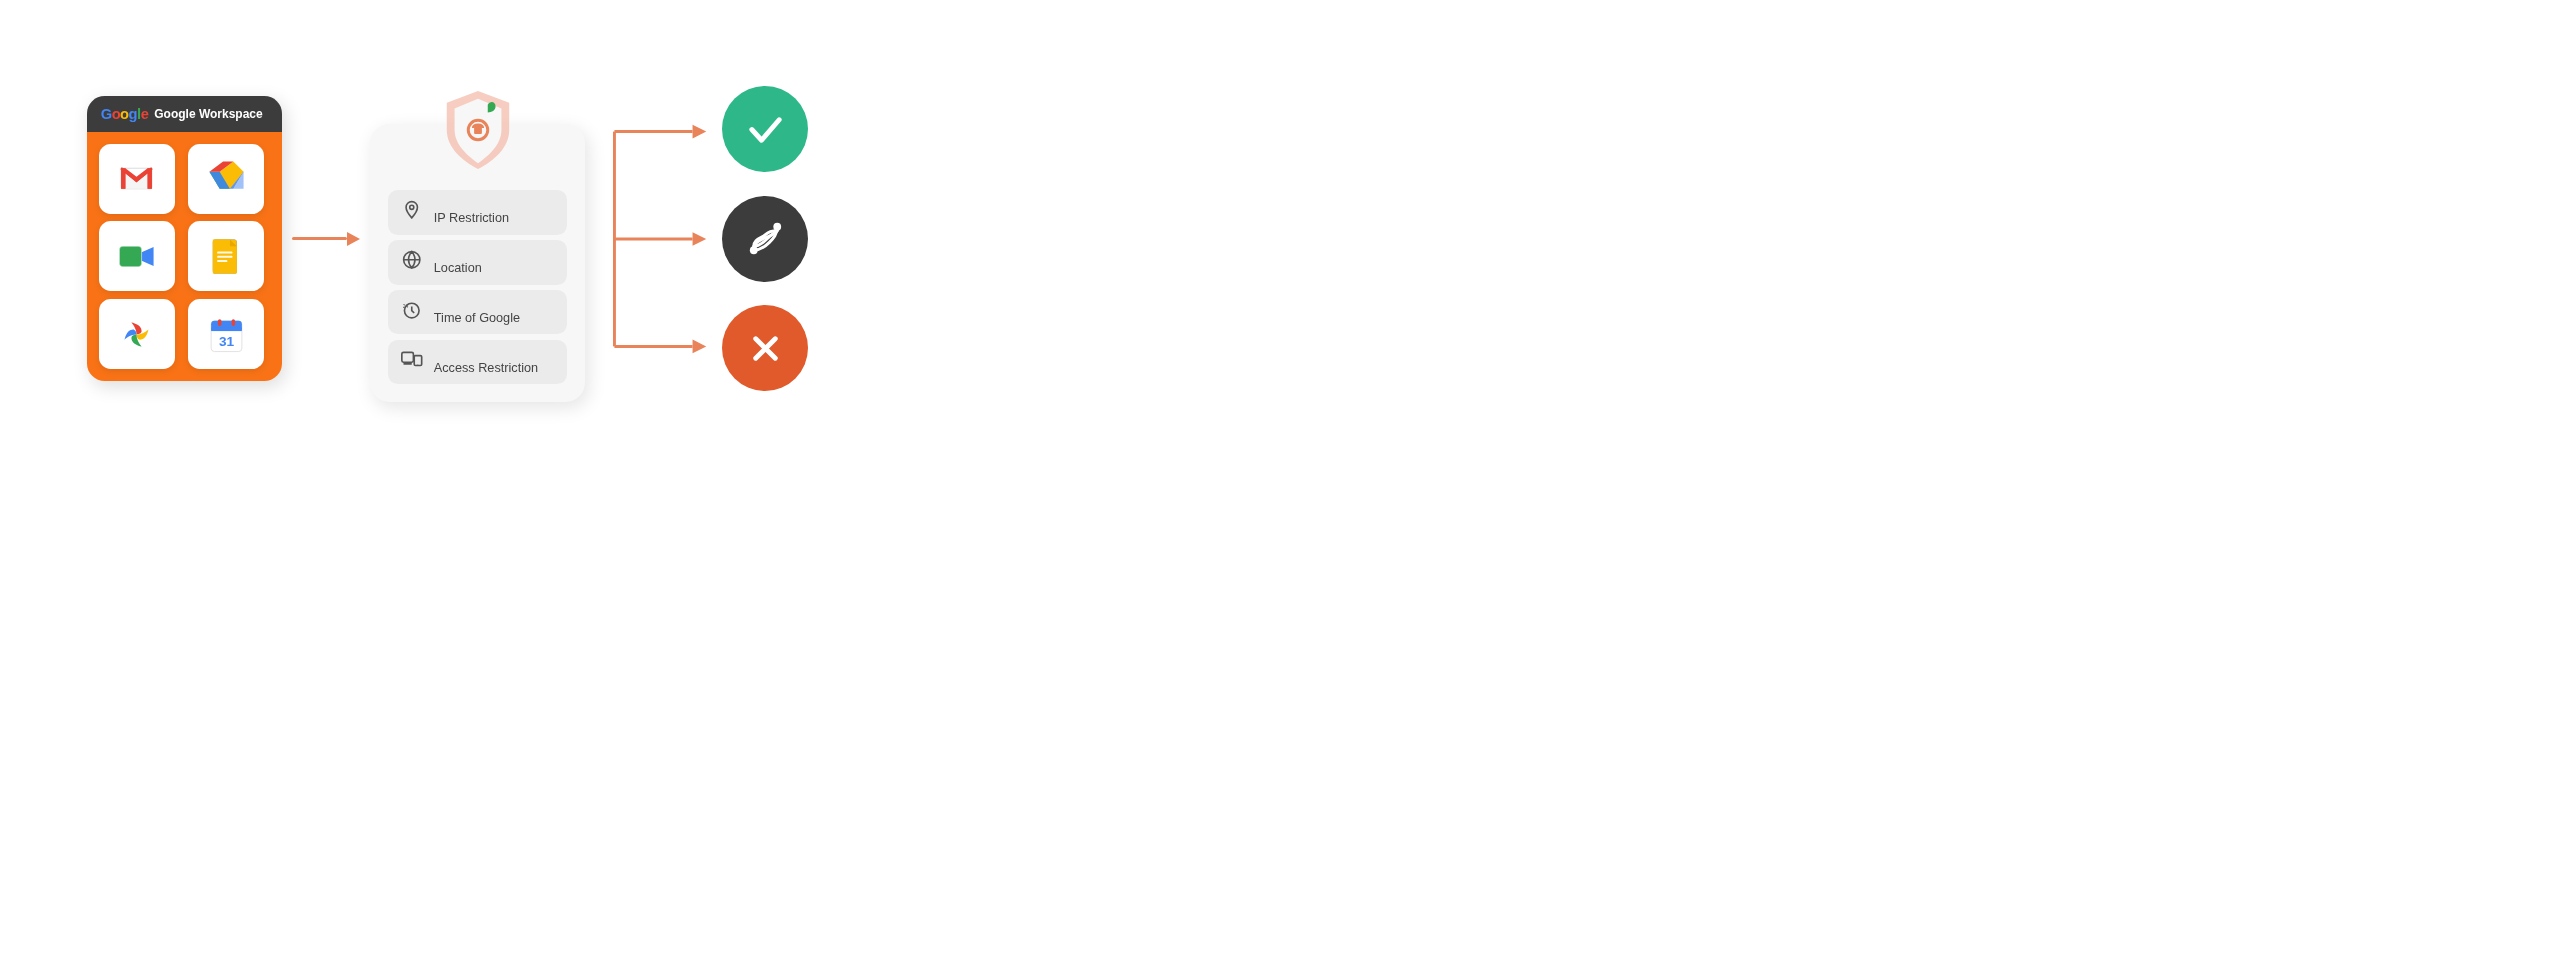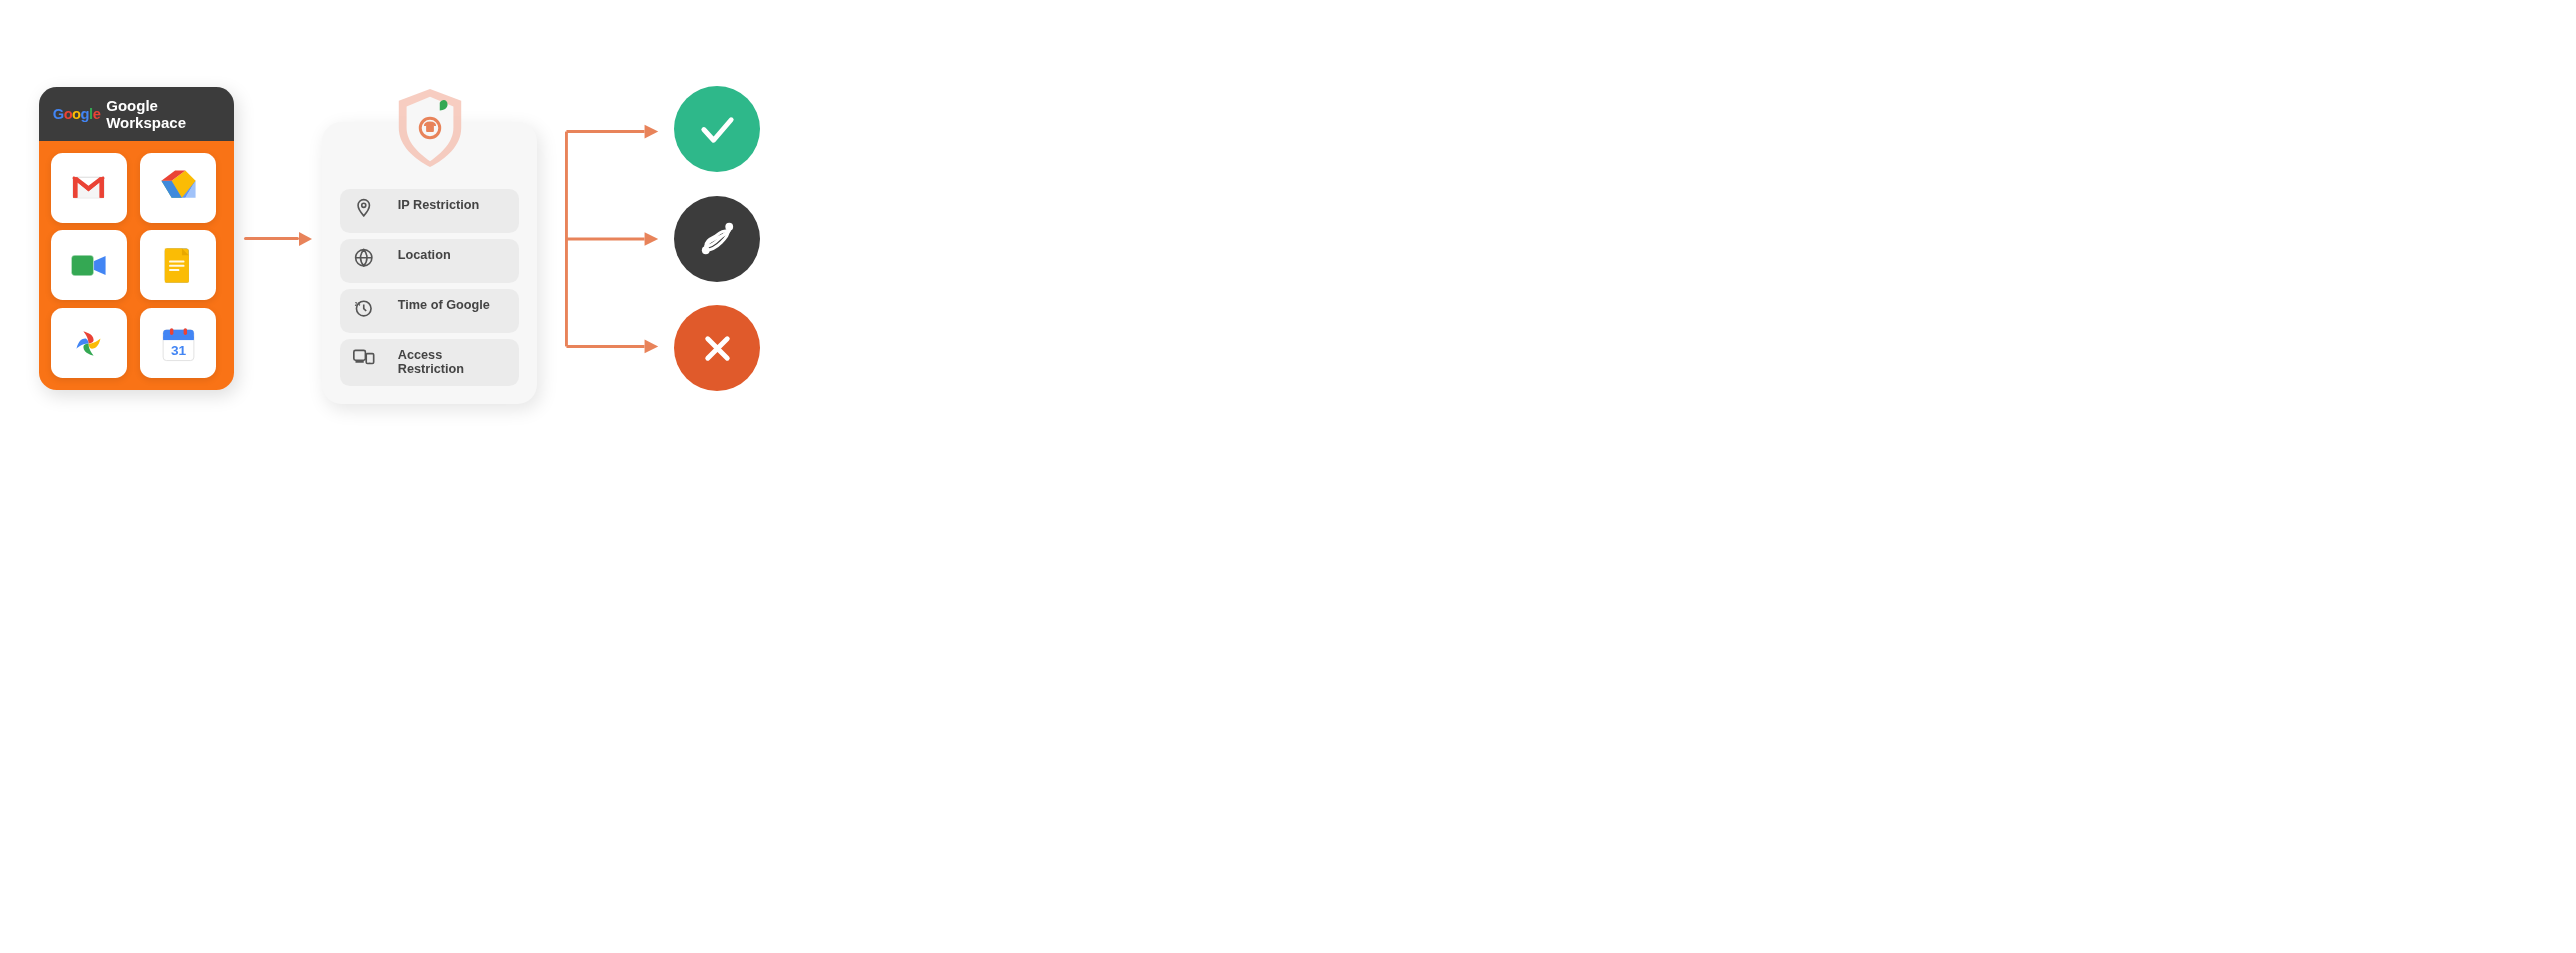--- a/index.html
+++ b/index.html
@@ -13,20 +13,21 @@
       justify-content: center;
       overflow: hidden;
     }
     .diagram {
       display: flex;
       align-items: center;
       gap: 0;
       width: 100%;
       height: 100%;
       padding: 27px 39px;
+      margin-left: 48px;
     }
 
     
     .gw-card {
       background: #f5f5f5;
       border-radius: 17.6px;
       padding: 0;
       width: 195px;
       min-width: 195px;
       box-shadow: 3.9px 5.9px 17.6px rgba(0,0,0,0.13);
@@ -43,21 +44,21 @@
       font-size: 14.7px;
       font-weight: 700;
       letter-spacing: -0.5px;
     }
     .g-blue { color: #4285F4; }
     .g-red { color: #EA4335; }
     .g-yellow { color: #FBBC05; }
     .g-green { color: #34A853; }
     .gw-title {
       color: #fff;
-      font-size: 15px;
+      font-size: 12px;
       font-weight: 600;
     }
     .gw-apps {
       display: grid;
       grid-template-columns: 1fr 1fr;
       gap: 7.8px;
       padding: 11.7px;
       background: #f97316;
     }
     .app-icon {
@@ -121,24 +122,24 @@
       width: 100%;
       display: flex;
       flex-direction: column;
       gap: 5.9px;
     }
     .restriction-item {
       background: #ebebeb;
       border-radius: 9.8px;
       padding: 9.8px 13.7px;
       display: flex;
-      align-items: flex-start;
-      gap: 23px;
+      align-items: flex-end;
+      gap: 11px;
       font-size: 12.7px;
-      font-weight: 700;
+      font-weight: 400;
       color: #444;
     }
     .restriction-item-icon {
       font-size: 17.6px;
       min-width: 21.5px;
       text-align: center;
       color: #666;
     }
 
     

